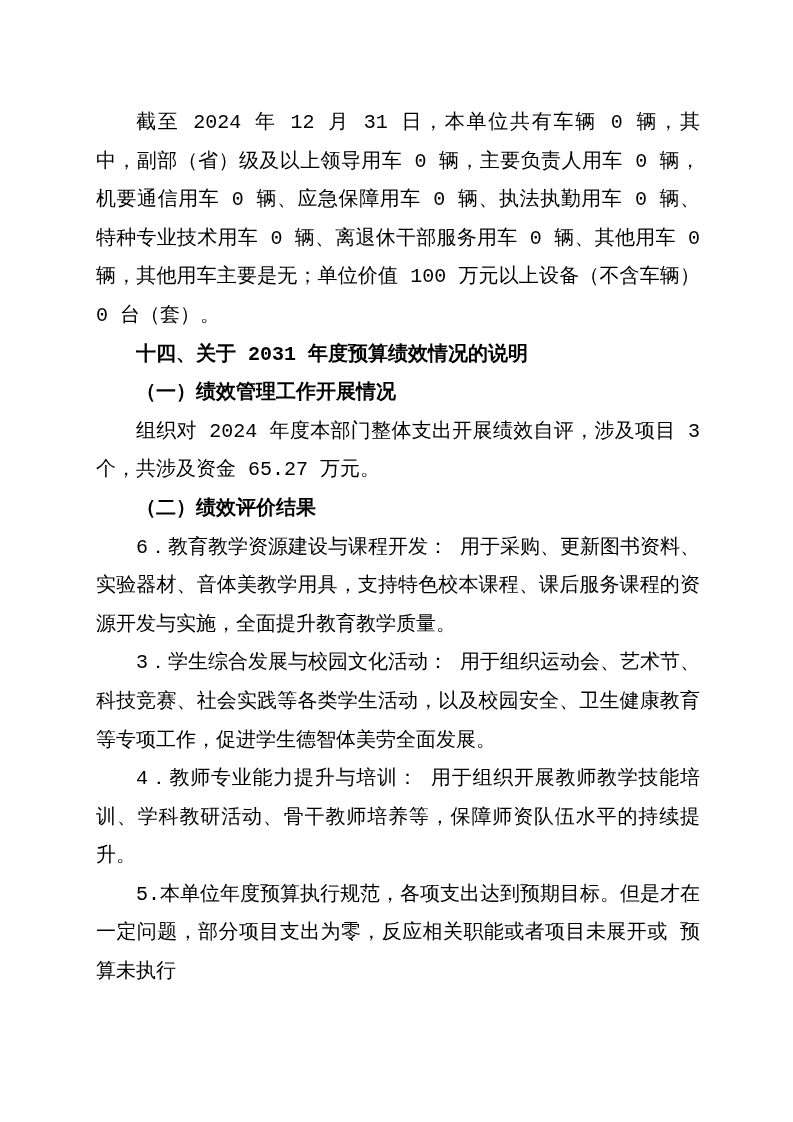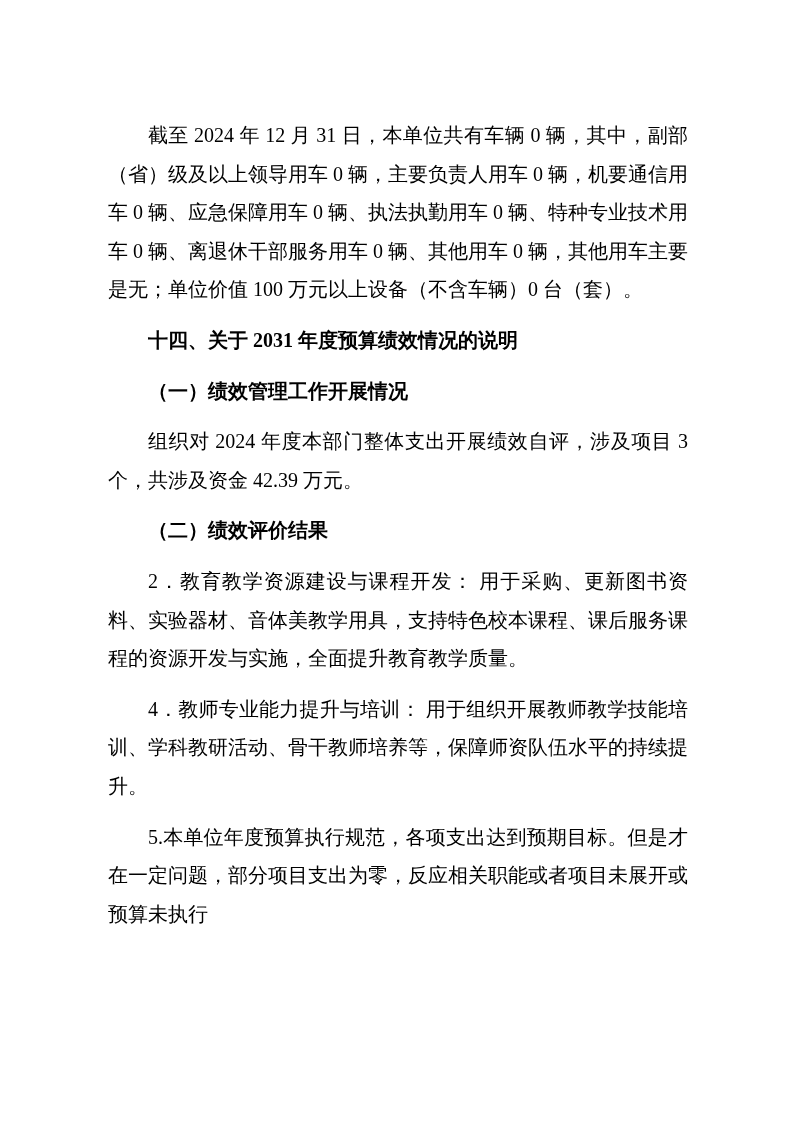--- a/index.html
+++ b/index.html
@@ -11,32 +11,34 @@
     margin: 0 auto;
     background: #ffffff;
     padding: 104px 93px 40px 96px;
     font-family: "Liberation Serif", "DejaVu Serif", serif;
     font-size: 20px;
     line-height: 38.6px;
     color: #000000;
     overflow: hidden;
   }
   .para {
-    margin: 12px;
+    margin: 0;
     text-indent: 2em;
     text-align: justify;
     word-break: break-all;
+    font-family: Liberation Mono, monospace;
   }
   .para.bold { font-weight: bold; }
 </style>
 </head>
 <body>
 
 <div class="page">
   <p class="para">截至 2024 年 12 月 31 日，本单位共有车辆 0 辆，其中，副部（省）级及以上领导用车 0 辆，主要负责人用车 0 辆，机要通信用车 0 辆、应急保障用车 0 辆、执法执勤用车 0 辆、特种专业技术用车 0 辆、离退休干部服务用车 0 辆、其他用车 0 辆，其他用车主要是无；单位价值 100 万元以上设备（不含车辆）0 台（套）。</p>
   <p class="para bold">十四、关于 2031 年度预算绩效情况的说明</p>
   <p class="para bold">（一）绩效管理工作开展情况</p>
-  <p class="para">组织对 2024 年度本部门整体支出开展绩效自评，涉及项目 3 个，共涉及资金 42.39 万元。</p>
+  <p class="para">组织对 2024 年度本部门整体支出开展绩效自评，涉及项目 3 个，共涉及资金 65.27 万元。</p>
   <p class="para bold">（二）绩效评价结果</p>
-  <p class="para">2．教育教学资源建设与课程开发：  用于采购、更新图书资料、实验器材、音体美教学用具，支持特色校本课程、课后服务课程的资源开发与实施，全面提升教育教学质量。</p>
+  <p class="para">6．教育教学资源建设与课程开发：  用于采购、更新图书资料、实验器材、音体美教学用具，支持特色校本课程、课后服务课程的资源开发与实施，全面提升教育教学质量。</p>
+  <p class="para">3．学生综合发展与校园文化活动：  用于组织运动会、艺术节、科技竞赛、社会实践等各类学生活动，以及校园安全、卫生健康教育等专项工作，促进学生德智体美劳全面发展。</p>
   <p class="para">4．教师专业能力提升与培训：  用于组织开展教师教学技能培训、学科教研活动、骨干教师培养等，保障师资队伍水平的持续提升。</p>
   <p class="para">5.本单位年度预算执行规范，各项支出达到预期目标。但是才在一定问题，部分项目支出为零，反应相关职能或者项目未展开或 预算未执行</p>
 </div>
 
 </body></html>

